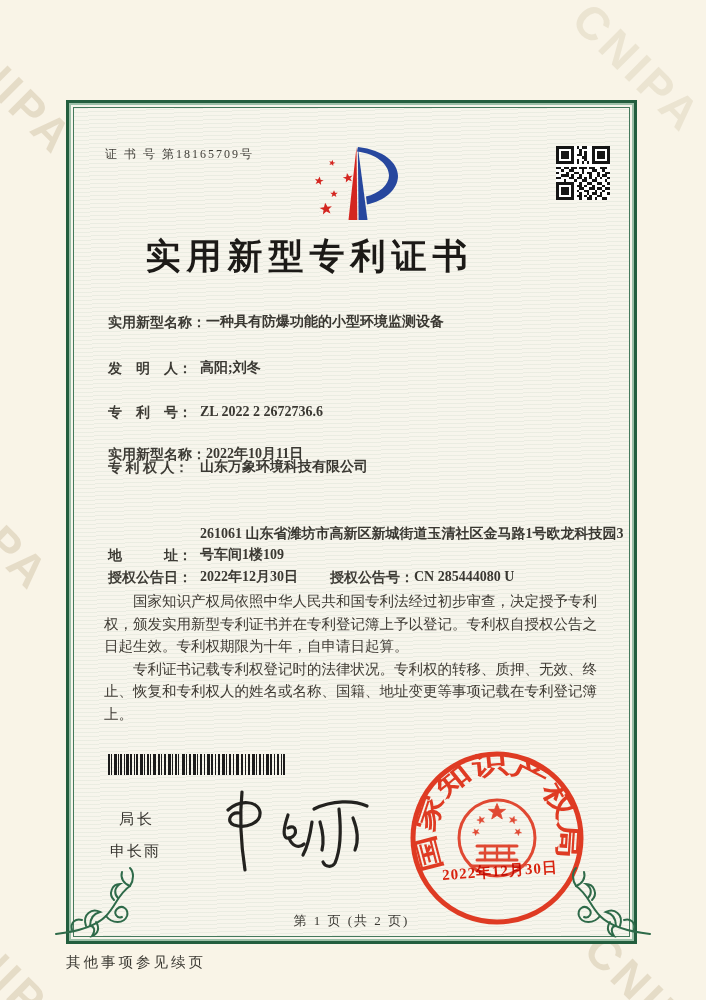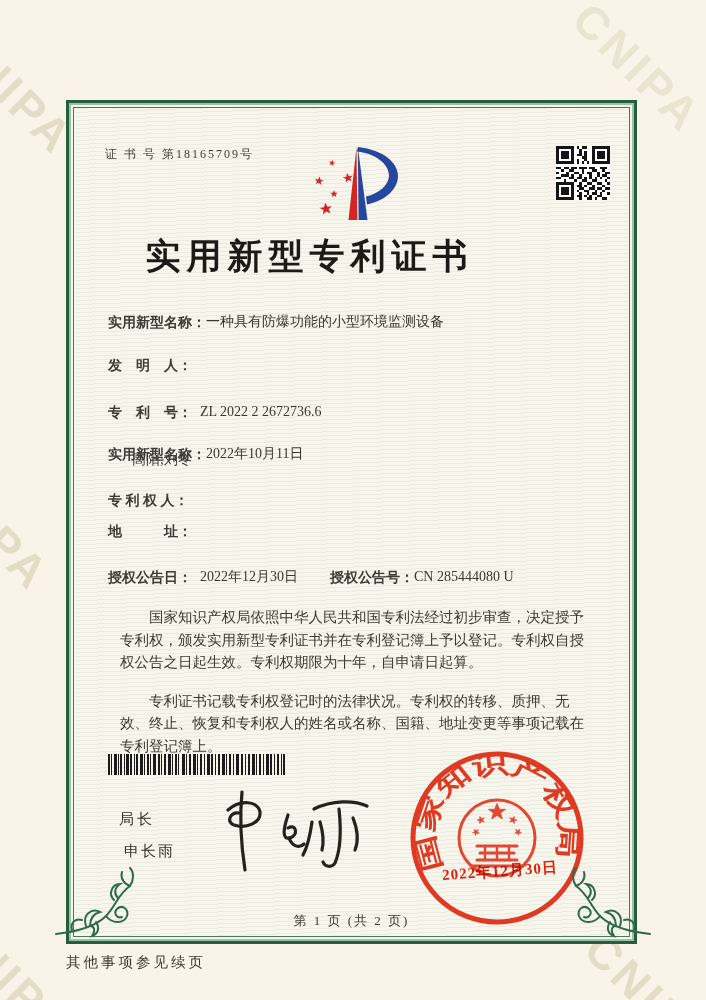--- a/index.html
+++ b/index.html
@@ -26,30 +26,30 @@
   
   .content{position:absolute;inset:0;z-index:3;color:#35332e;}
   .cert-no{position:absolute;left:105px;top:146px;font-size:12px;letter-spacing:2px;color:#403e38;}
   .logo{position:absolute;left:306px;top:144px;width:100px;height:92px;}
   .qr{position:absolute;left:556px;top:146px;width:54px;height:54px;}
   .title{position:absolute;left:66px;top:233px;width:487px;text-align:center;
          font-size:35px;font-weight:bold;letter-spacing:6px;color:#1c1a17;}
 
   .frow{position:absolute;left:108px;display:flex;align-items:flex-end;font-size:14px;color:#3a3832;}
   .flabel{flex:0 0 92px;white-space:nowrap;font-weight:600;color:#3d3b35;}
-  .fvalue{max-width:424px;line-height:21px;font-weight:400;}
+  .fvalue{max-width:424px;line-height:21px;font-weight:700;}
   .glabel2{margin-left:32px;flex:0 0 auto;}
 
   .paras{position:absolute;left:104px;top:590px;width:502px;font-size:14.5px;line-height:22.5px;color:#3e3a33;}
-  .paras p{margin:16px;text-indent:2em;}
+  .paras p{margin:0;text-indent:2em;}
 
   .barcode{position:absolute;left:108px;top:754px;width:178px;height:21px;}
 
   .signer-title{position:absolute;left:111px;top:810px;font-size:15px;letter-spacing:3px;color:#34322d;margin-left:8px;}
-  .signer-name{position:absolute;left:124px;top:842px;font-size:15px;letter-spacing:2px;color:#34322d;}
+  .signer-name{position:absolute;left:110px;top:842px;font-size:15px;letter-spacing:2px;color:#34322d;}
   .signature{position:absolute;left:202px;top:782px;width:180px;height:95px;z-index:5;}
 
   .seal{position:absolute;left:407px;top:748px;width:180px;height:180px;z-index:6;
         mix-blend-mode:multiply;opacity:0.95;}
   .seal-date{position:absolute;left:420px;top:862px;width:160px;text-align:center;z-index:7;
              font-size:15px;font-weight:bold;color:#d8230f;letter-spacing:1px;
              transform:rotate(-4deg);mix-blend-mode:multiply;}
 
   .page-no{position:absolute;left:66px;top:912px;width:571px;text-align:center;font-size:13px;
            letter-spacing:2px;color:#3b3933;}
@@ -213,37 +213,39 @@
       </g>
     </svg>
 
     <div class="title">实用新型专利证书</div>
 
     <div>
       <div class="frow" style="top:311px;">
         <span class="flabel">实用新型名称：</span>
         <span class="fvalue">一种具有防爆功能的小型环境监测设备</span>
       </div>
-      <div class="frow" style="top:357px;flex-direction:column;">
+      <div class="frow" style="top:357px;">
         <span class="flabel">发　明　人：</span>
         <span class="fvalue">高阳;刘冬</span>
       </div>
       <div class="frow" style="top:401px;">
         <span class="flabel">专　利　号：</span>
         <span class="fvalue">ZL 2022 2 2672736.6</span>
       </div>
       <div class="frow" style="top:443px;">
         <span class="flabel">实用新型名称：</span>
         <span class="fvalue">2022年10月11日</span>
       </div>
-      <div class="frow" style="top:492px;">
+      <div class="frow" style="top:456px;">
         <span class="flabel">专 利 权 人：</span>
+        <span class="fvalue">山东万象环境科技有限公司</span>
       </div>
       <div class="frow" style="top:523px;">
         <span class="flabel">地　　　址：</span>
+        <span class="fvalue">261061 山东省潍坊市高新区新城街道玉清社区金马路1号欧龙科技园3号车间1楼109</span>
       </div>
       <div class="frow" style="top:566px;">
         <span class="flabel">授权公告日：</span>
         <span class="fvalue">2022年12月30日</span>
         <span class="flabel glabel2">授权公告号：</span>
         <span class="fvalue">CN 285444080 U</span>
       </div>
     </div>
 
     <div class="paras">

